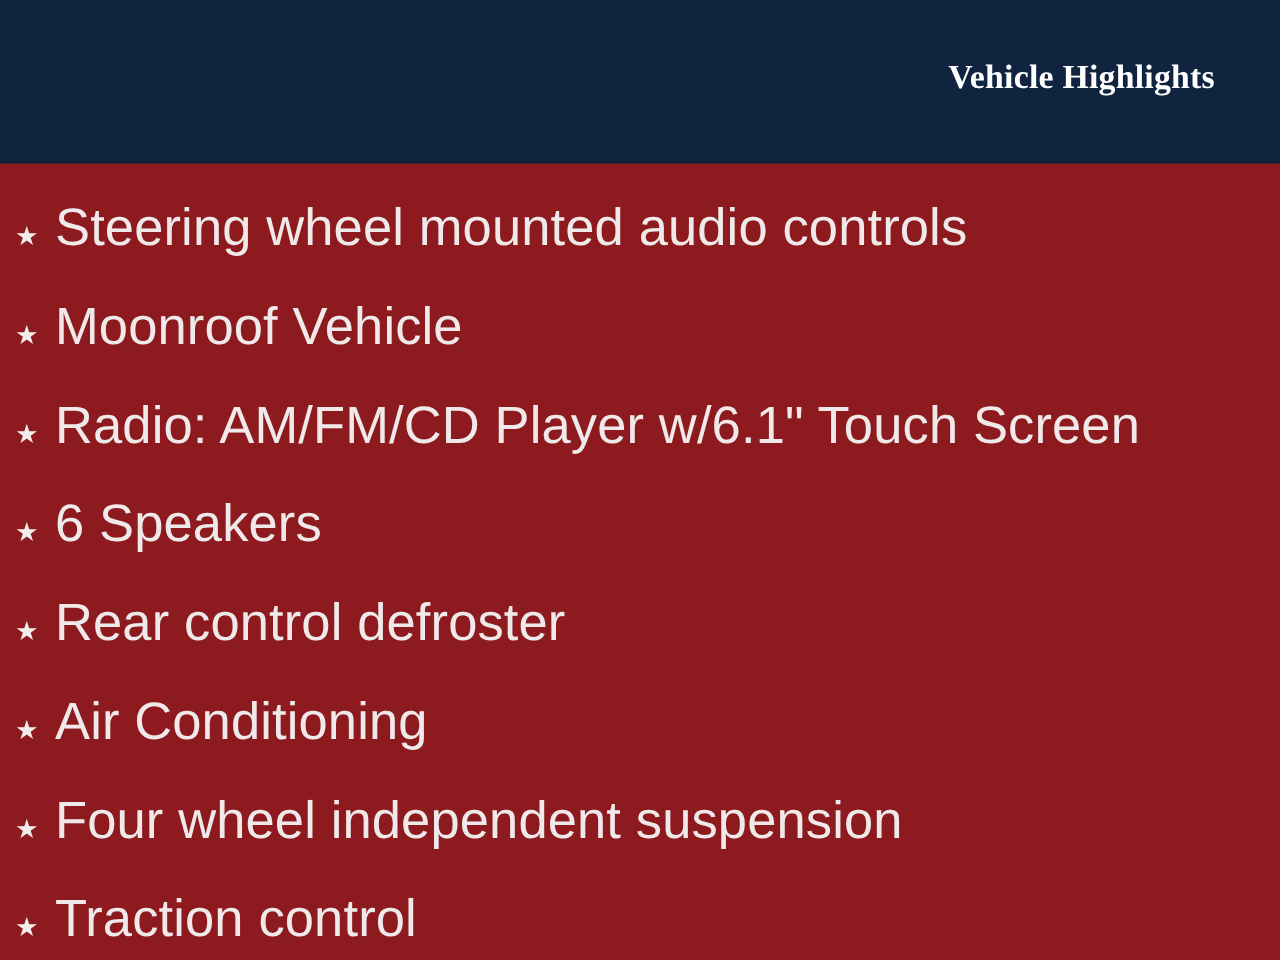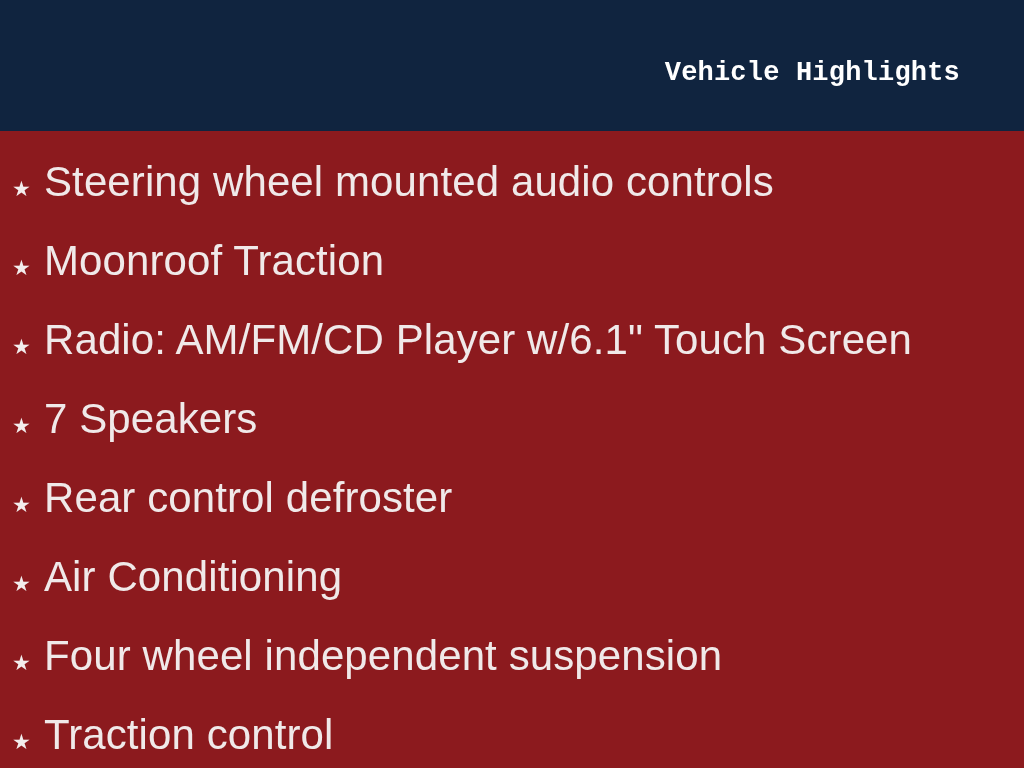--- a/index.html
+++ b/index.html
@@ -27,22 +27,22 @@
     top: 0;
     width: 1024px;
     height: 131px;
     background: #10243F;
     box-sizing: border-box;
   }
   #slide-title {
     position: absolute;
     right: 52px;
     top: 46px;
-    margin: 12px;
-    font-family: Liberation Mono, monospace;
+    margin: 0;
+    font-family: Liberation Serif, serif;
     font-size: 27px;
     font-weight: bold;
     letter-spacing: 0.2px;
     color: #FFFFFF;
     white-space: nowrap;
     text-align: right;
   }
   #highlights-body {
     position: absolute;
     left: 0;
@@ -98,31 +98,31 @@
   <div id="highlights-body">
     <ul id="highlights-list">
 
       <li class="highlight-item">
         <span class="bullet-star">★</span>
         <span class="highlight-label">Steering wheel mounted audio controls</span>
       </li>
 
       <li class="highlight-item">
         <span class="bullet-star">★</span>
-        <span class="highlight-label">Moonroof Traction</span>
+        <span class="highlight-label">Moonroof Vehicle</span>
       </li>
 
       <li class="highlight-item">
         <span class="bullet-star">★</span>
         <span class="highlight-label">Radio: AM/FM/CD Player w/6.1" Touch Screen</span>
       </li>
 
       <li class="highlight-item">
         <span class="bullet-star">★</span>
-        <span class="highlight-label">7 Speakers</span>
+        <span class="highlight-label">6 Speakers</span>
       </li>
 
       <li class="highlight-item">
         <span class="bullet-star">★</span>
         <span class="highlight-label">Rear control defroster</span>
       </li>
 
       <li class="highlight-item">
         <span class="bullet-star">★</span>
         <span class="highlight-label">Air Conditioning</span>

